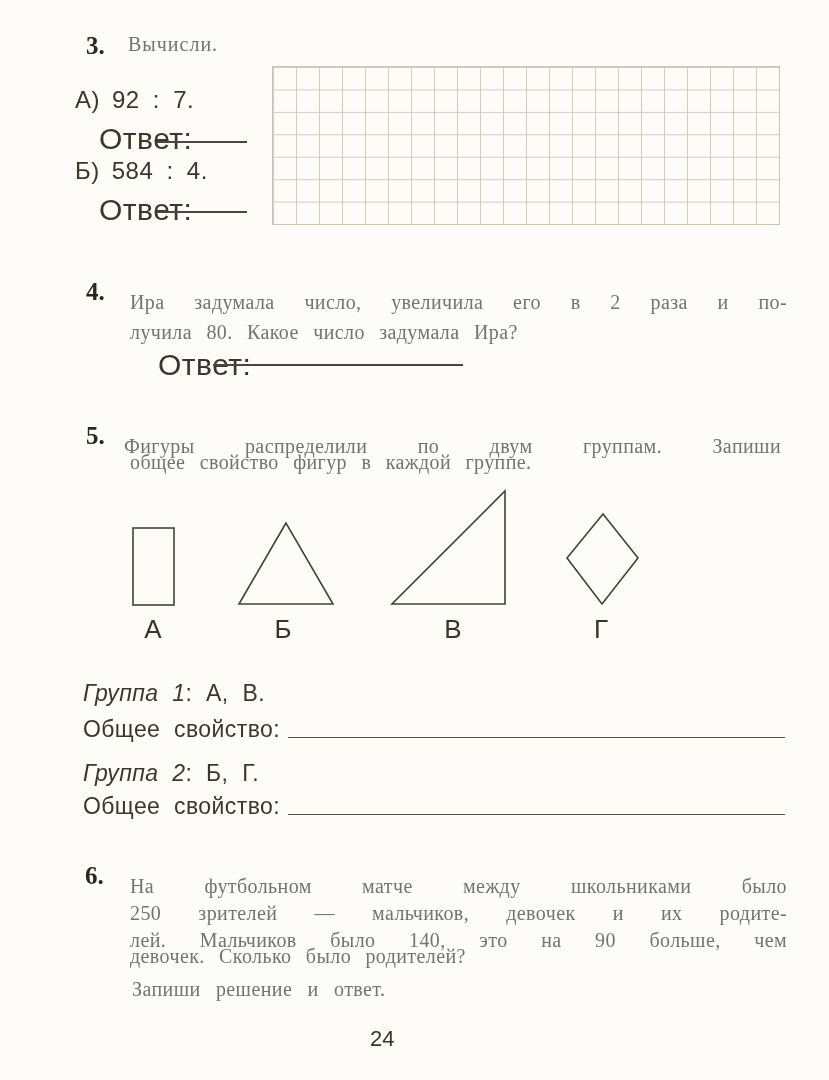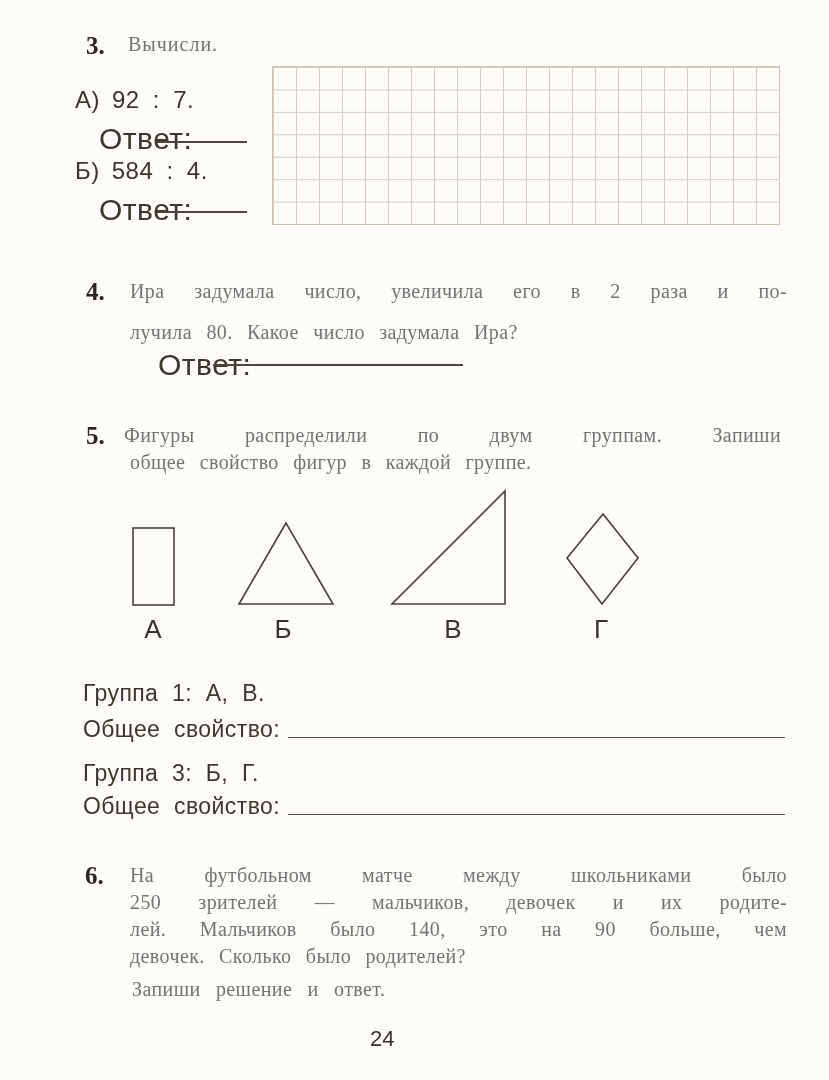--- a/index.html
+++ b/index.html
@@ -18,20 +18,21 @@
   }
   .serif-line{
     font-size:20px;line-height:27px;letter-spacing:.4px;
     color:#737373;white-space:nowrap;
   }
   .wide{word-spacing:9px;}
   .just{
     white-space:normal;
     text-align:justify;text-align-last:justify;
     word-spacing:2px;
+    margin-top:11px;
   }
   
   .sans{
     font-family:"Liberation Sans","DejaVu Sans",sans-serif;
     color:#3d362c;
   }
   .expr{font-size:24px;word-spacing:6px;letter-spacing:.5px;white-space:nowrap;}
   .expr .lbl{margin-right:12px;}
   .anslabel{font-size:30px;letter-spacing:.5px;margin-left:24px;}
   .ansline{border-top:2px solid #4d463c;height:0;}
@@ -47,21 +48,21 @@
   }
   
   svg.shape{display:block;}
   svg.shape *{fill:none;stroke:#45403a;stroke-width:1.6;stroke-linejoin:miter;}
   .shapelabel{
     font-family:"Liberation Sans",sans-serif;
     font-size:26px;color:#39332b;width:34px;text-align:center;
   }
   
   .grouprow{font-size:23px;letter-spacing:.4px;word-spacing:7px;white-space:nowrap;}
-  .groupname{}
+  .groupname{font-style:italic;}
   .proplabel{font-size:23px;letter-spacing:.4px;word-spacing:7px;}
   
   .pagenum{
     font-family:"Liberation Sans",sans-serif;
     font-size:22px;color:#3a342b;width:52px;
   }
 </style>
 </head>
 <body>
 
@@ -106,21 +107,21 @@
 
 <div class="abs shapelabel" style="left:136px;top:614px;">А</div>
 <div class="abs shapelabel" style="left:266px;top:614px;">Б</div>
 <div class="abs shapelabel" style="left:436px;top:614px;">В</div>
 <div class="abs shapelabel" style="left:584px;top:614px;">Г</div>
 
 <div class="abs sans grouprow" style="left:83px;top:680px;"><span class="groupname">Группа 1</span><span>: А, В.</span></div>
 <div class="abs sans proplabel" style="left:83px;top:716px;">Общее свойство:</div>
 <div class="abs thinline" style="left:288px;top:737px;width:497px;"></div>
 
-<div class="abs sans grouprow" style="left:83px;top:760px;"><span class="groupname">Группа 3</span><span>: Б, Г.</span></div>
+<div class="abs sans grouprow" style="left:83px;top:760px;"><span class="groupname">Группа 2</span><span>: Б, Г.</span></div>
 <div class="abs sans proplabel" style="left:83px;top:793px;">Общее свойство:</div>
 <div class="abs thinline" style="left:288px;top:814px;width:497px;"></div>
 
 <div class="abs tasknum" style="left:85px;top:862px;">6.</div>
 <div class="abs serif-line just" style="left:130px;top:862px;width:657px;">На футбольном матче между школьниками было</div>
 <div class="abs serif-line just" style="left:130px;top:889px;width:657px;">250 зрителей — мальчиков, девочек и их родите-</div>
 <div class="abs serif-line just" style="left:130px;top:916px;width:657px;">лей. Мальчиков было 140, это на 90 больше, чем</div>
 <div class="abs serif-line wide" style="left:130px;top:943px;">девочек. Сколько было родителей?</div>
 <div class="abs serif-line" style="left:132px;top:976px;word-spacing:10px;">Запиши решение и ответ.</div>
 

